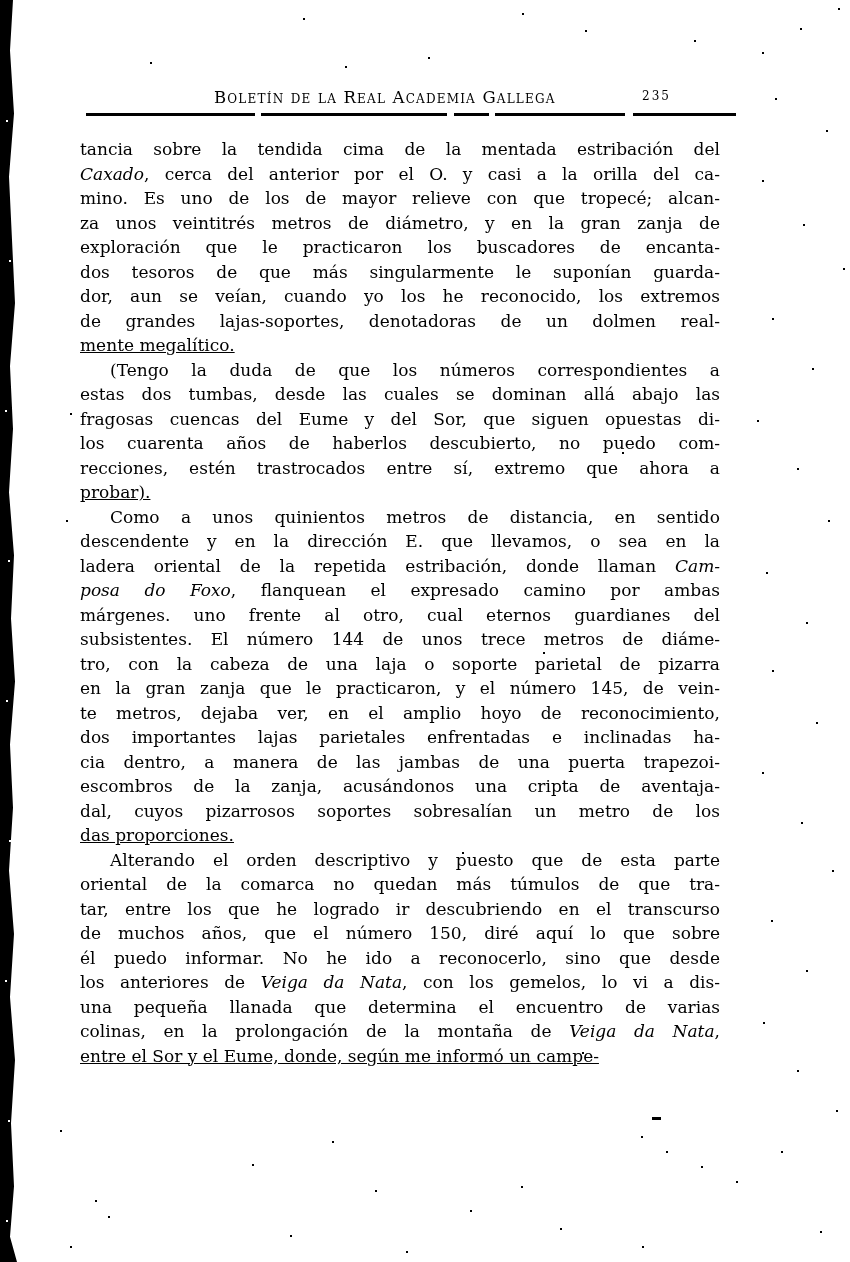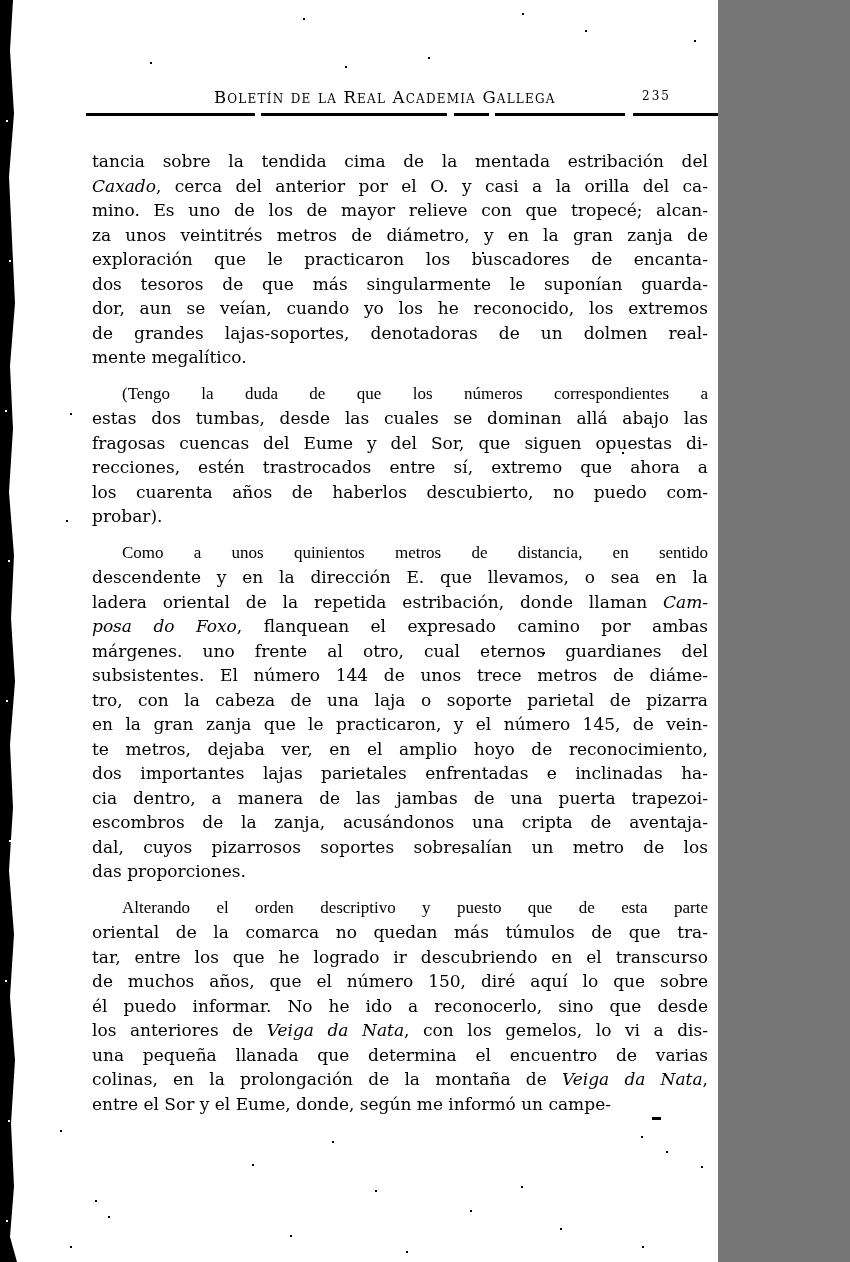--- a/index.html
+++ b/index.html
@@ -1,18 +1,18 @@
 <!DOCTYPE html>
 <html><head>
 <meta charset="utf-8">
 <style>
   html,body{margin:0;padding:0;background:#777;}
   .page{
     position:relative;
-    width:718px;height:1262px;
+    width:850px;height:1262px;
     background:#ffffff;
     overflow:hidden;
     font-family:"DejaVu Serif", serif;
     color:#000;
   }
   
   .binding-strip{
     position:absolute;left:0;top:0;width:17px;height:100%;
     background:#000;
     clip-path:polygon(0 0,13px 0,10px 4%,14px 9%,9px 14%,12px 19%,15px 24%,10px 29%,
@@ -38,24 +38,24 @@
       #000 27% 55.5%, transparent 55.5% 56.6%,
       #000 56.6% 62%, transparent 62% 63%,
       #000 63% 83%, transparent 83% 84.2%,
       #000 84.2% 100%);
   }
   
   .text-block{
     position:absolute;top:137px;left:80px;width:640px;
     font-size:17px;line-height:24.5px;
   }
-  .para{margin:12px;}
+  .para{margin:0;}
   .line{text-align:justify;text-align-last:justify;white-space:normal;}
-  .line.last{text-align-last:left;}
-  .para.indent .line:first-child{text-indent:30px;font-family:Liberation Serif, serif;}
+  .line.last{text-align-last:left;text-decoration:underline;}
+  .para.indent .line:first-child{text-indent:30px;}
   .line i{}
   
   .specks{
     position:absolute;left:0;top:0;width:2px;height:2px;background:transparent;
     box-shadow:
       303px 18px #000,522px 13px #000,585px 30px #000,694px 40px #000,428px 57px #000,
       150px 62px #000,345px 66px #000,762px 52px #000,800px 28px #000,838px 8px #000,
       775px 98px #000,826px 130px #000,762px 180px #000,803px 224px #000,843px 268px #000,
       772px 318px #000,812px 368px #000,757px 420px #000,797px 468px #000,828px 520px #000,
       766px 572px #000,806px 622px #000,772px 670px #000,816px 722px #000,762px 772px #000,
@@ -95,22 +95,22 @@
         <div class="line"><span>exploración que le practicaron los buscadores de encanta-</span></div>
         <div class="line"><span>dos tesoros de que más singularmente le suponían guarda-</span></div>
         <div class="line"><span>dor, aun se veían, cuando yo los he reconocido, los extremos</span></div>
         <div class="line"><span>de grandes lajas-soportes, denotadoras de un dolmen real-</span></div>
         <div class="line last"><span>mente megalítico.</span></div>
       </div>
       <div class="para indent">
         <div class="line"><span>(Tengo la duda de que los números correspondientes a</span></div>
         <div class="line"><span>estas dos tumbas, desde las cuales se dominan allá abajo las</span></div>
         <div class="line"><span>fragosas cuencas del Eume y del Sor, que siguen opuestas di-</span></div>
+        <div class="line"><span>los cuarenta años de haberlos descubierto, no puedo com-</span></div>
         <div class="line"><span>recciones, estén trastrocados entre sí, extremo que ahora a</span></div>
-        <div class="line"><span>los cuarenta años de haberlos descubierto, no puedo com-</span></div>
         <div class="line last"><span>probar).</span></div>
       </div>
       <div class="para indent">
         <div class="line"><span>Como a unos quinientos metros de distancia, en sentido</span></div>
         <div class="line"><span>descendente y en la dirección E. que llevamos, o sea en la</span></div>
         <div class="line"><span>ladera oriental de la repetida estribación, donde llaman </span><i>Cam-</i></div>
         <div class="line"><i>posa do Foxo</i><span>, flanquean el expresado camino por ambas</span></div>
         <div class="line"><span>márgenes. uno frente al otro, cual eternos guardianes del</span></div>
         <div class="line"><span>subsistentes. El número 144 de unos trece metros de diáme-</span></div>
         <div class="line"><span>tro, con la cabeza de una laja o soporte parietal de pizarra</span></div>

